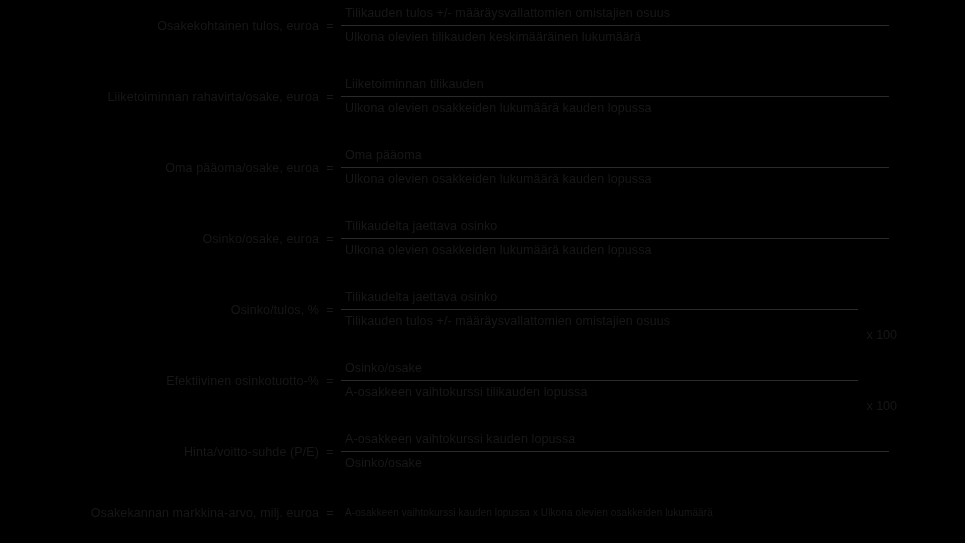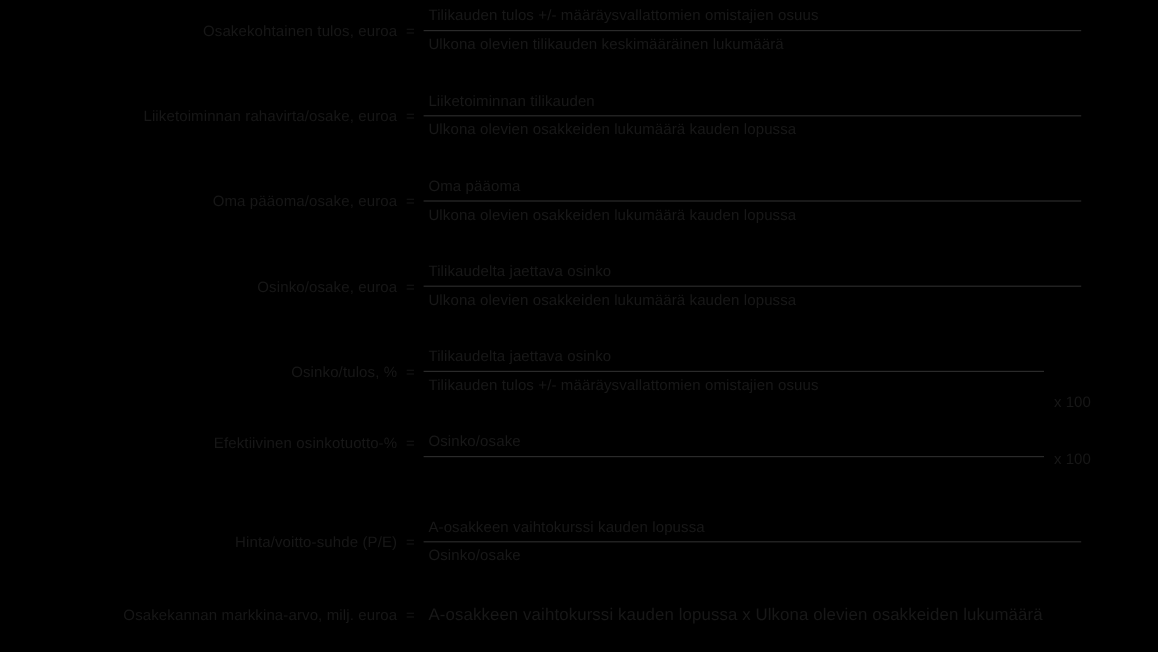--- a/index.html
+++ b/index.html
@@ -28,21 +28,21 @@
     background: #000000;
   }
   .formula-list {
     position: absolute;
     left: 0;
     top: 0;
     width: 821px;
   }
   .formula-row {
     position: absolute;
-    left: 16px;
+    left: 4px;
     width: 821px;
     display: flex;
     align-items: center;
   }
   .label {
     width: 243px;
     flex: 0 0 243px;
     text-align: right;
     color: #171717;
     font-size: 12.5px;
@@ -83,21 +83,21 @@
     font-size: 12.5px;
     white-space: nowrap;
     padding-left: 8px;
     align-self: flex-end;
     position: relative;
     top: 9px;
   }
   .single-line {
     flex: 1 1 auto;
     color: #181818;
-    font-size: 14px;
+    font-size: 10px;
     letter-spacing: 0.1px;
     white-space: nowrap;
     line-height: 15px;
     padding-left: 4px;
   }
   .row0 { top: 2px; }
   .row1 { top: 73px; }
   .row2 { top: 144px; text-decoration: underline; }
   .row3 { top: 215px; }
   .row4 { top: 286px; }
@@ -166,20 +166,21 @@
         </div>
         <div class="multiplier">x 100</div>
       </div>
 
       <div class="formula-row row5">
         <div class="label">Efektiivinen osinkotuotto-%</div>
         <div class="eq">=</div>
         <div class="fraction">
           <div class="numerator">Osinko/osake</div>
           <div class="bar"></div>
+          <div class="denominator">A-osakkeen vaihtokurssi tilikauden lopussa</div>
         </div>
         <div class="multiplier">x 100</div>
       </div>
 
       <div class="formula-row row6">
         <div class="label">Hinta/voitto-suhde (P/E)</div>
         <div class="eq">=</div>
         <div class="fraction">
           <div class="numerator">A-osakkeen vaihtokurssi kauden lopussa</div>
           <div class="bar"></div>

